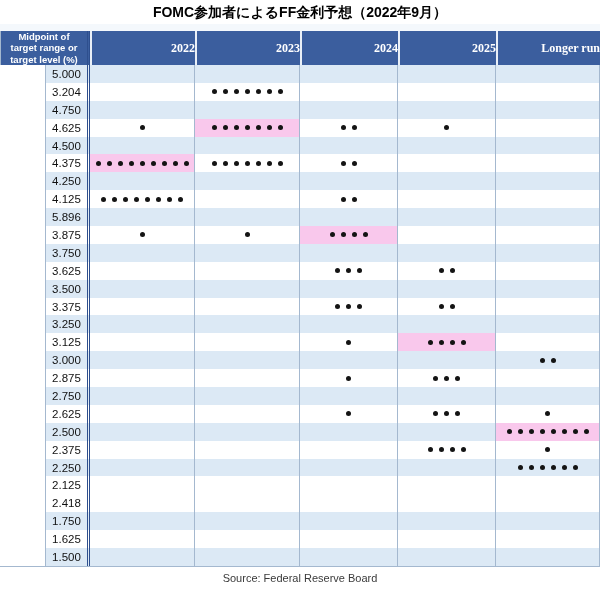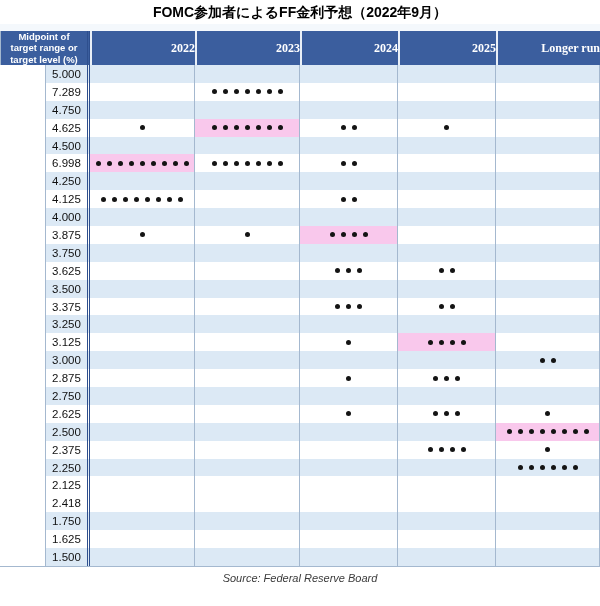--- a/index.html
+++ b/index.html
@@ -45,21 +45,21 @@
     border-right:3px double var(--sep); border-left:1px solid var(--border);margin-left:45px;
   }
   .row .cell.median { background:var(--pink); }
   .dots { display:flex; align-items:center; gap:6px; }
   .dot { width:5px; height:5px; border-radius:50%; background:var(--dot); flex:0 0 auto; }
   .source-band { position:relative; height:22px; }
   .source-row .cell { background:#ffffff; border-right:1px solid #c9d6e5; }
   .source-row .cell.label { border-right:1px solid #c9d6e5; border-left:none; }
   .source-text {
     position:absolute; inset:0; display:flex; align-items:center; justify-content:center;
-    font-size:11px; font-style:italic; color:var(--source-color);
+    font-size:11px; color:var(--source-color);
   }
 </style>
 </head>
 <body>
 
 <div class="page">
   <div class="title">FOMC参加者によるFF金利予想（2022年9月）</div>
   <div class="gap"></div>
 
   <div>
@@ -78,21 +78,21 @@
     <div id="table-body">
         <div class="grid row alt">
           <div class="cell label">5.000</div>
           <div class="cell data"></div>
           <div class="cell data"></div>
           <div class="cell data"></div>
           <div class="cell data"></div>
           <div class="cell data"></div>
         </div>
         <div class="grid row">
-          <div class="cell label">7.289</div>
+          <div class="cell label">3.204</div>
           <div class="cell data"></div>
           <div class="cell data">
             <div class="dots">
               <span class="dot"></span>
               <span class="dot"></span>
               <span class="dot"></span>
               <span class="dot"></span>
               <span class="dot"></span>
               <span class="dot"></span>
               <span class="dot"></span>
@@ -143,21 +143,21 @@
         </div>
         <div class="grid row alt">
           <div class="cell label">4.500</div>
           <div class="cell data"></div>
           <div class="cell data"></div>
           <div class="cell data"></div>
           <div class="cell data"></div>
           <div class="cell data"></div>
         </div>
         <div class="grid row">
-          <div class="cell label">6.998</div>
+          <div class="cell label">4.375</div>
           <div class="cell data median">
             <div class="dots">
               <span class="dot"></span>
               <span class="dot"></span>
               <span class="dot"></span>
               <span class="dot"></span>
               <span class="dot"></span>
               <span class="dot"></span>
               <span class="dot"></span>
               <span class="dot"></span>
@@ -210,21 +210,21 @@
           <div class="cell data">
             <div class="dots">
               <span class="dot"></span>
               <span class="dot"></span>
             </div>
           </div>
           <div class="cell data"></div>
           <div class="cell data"></div>
         </div>
         <div class="grid row alt">
-          <div class="cell label">4.000</div>
+          <div class="cell label">5.896</div>
           <div class="cell data"></div>
           <div class="cell data"></div>
           <div class="cell data"></div>
           <div class="cell data"></div>
           <div class="cell data"></div>
         </div>
         <div class="grid row">
           <div class="cell label">3.875</div>
           <div class="cell data">
             <div class="dots">

